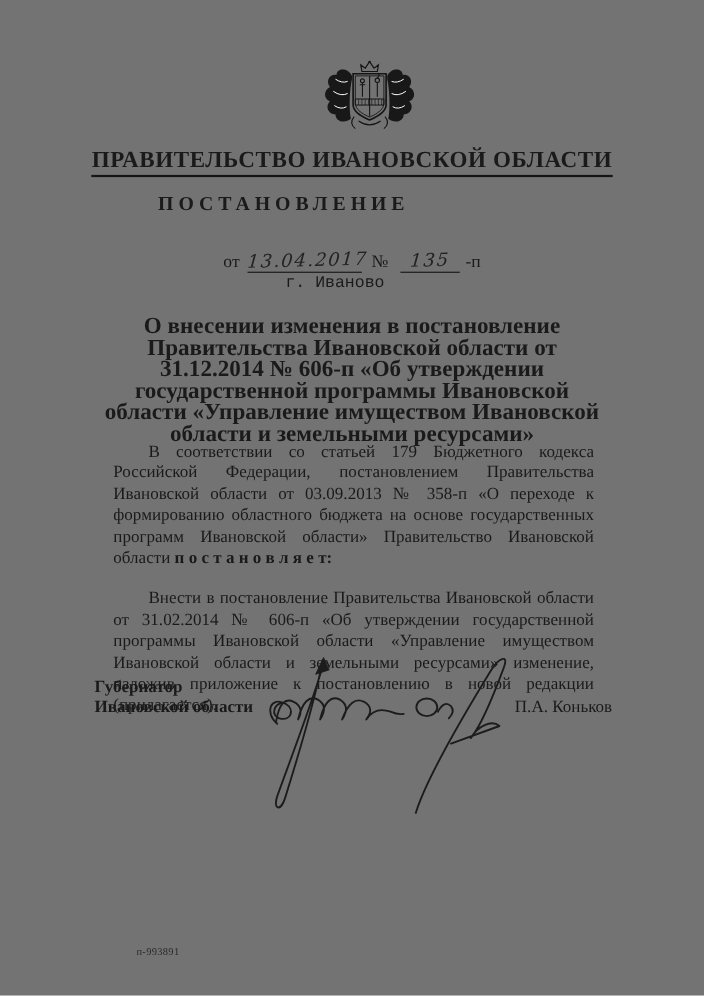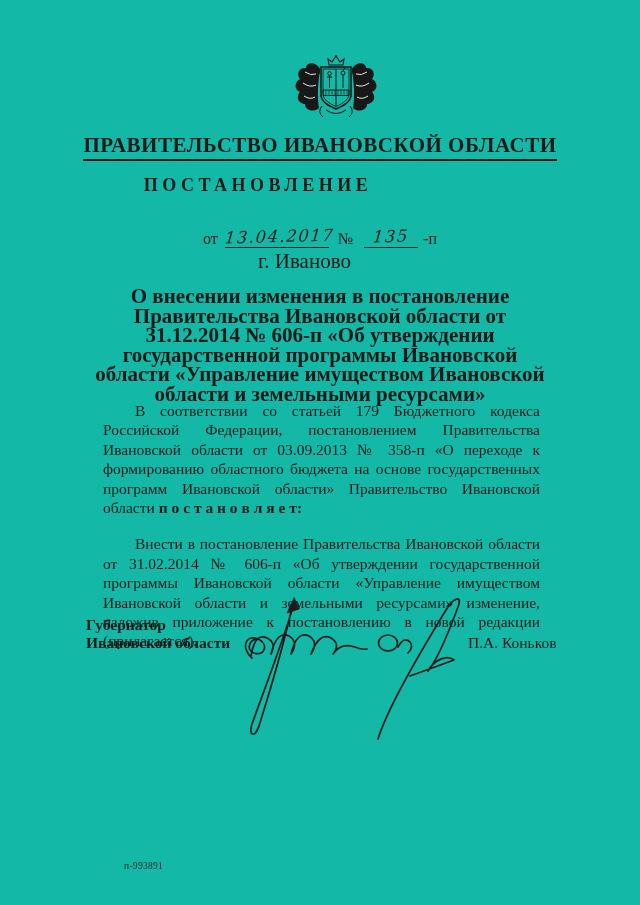--- a/index.html
+++ b/index.html
@@ -5,21 +5,21 @@
   html, body {
     margin: 0;
     padding: 0;
     background: #e8e8e8;
   }
   .page {
     position: relative;
     width: 640px;
     height: 905px;
     margin: 0 auto;
-    background: #14b8a6;
+    background: #737373;
     font-family: "Liberation Serif", "DejaVu Serif", serif;
     color: #1a1a1a;
     overflow: hidden;
   }
   .emblem {
     position: absolute;
     left: 292px;
     top: 54px;
     width: 88px;
     height: 68px;
@@ -78,21 +78,22 @@
     color: #222222;
     display: inline-block;
     transform: rotate(-1.5deg) skewX(-6deg);
   }
   .city {
     position: absolute;
     top: 249px;
     left: 0;
     width: 609px;
     text-align: center;
-    font-size: 21px;
+    font-size: 15px;
+    font-family: Liberation Mono, monospace;
   }
   .subject {
     position: absolute;
     top: 287px;
     left: 95px;
     width: 450px;
     text-align: center;
     font-size: 21px;
     font-weight: bold;
     line-height: 19.5px;

